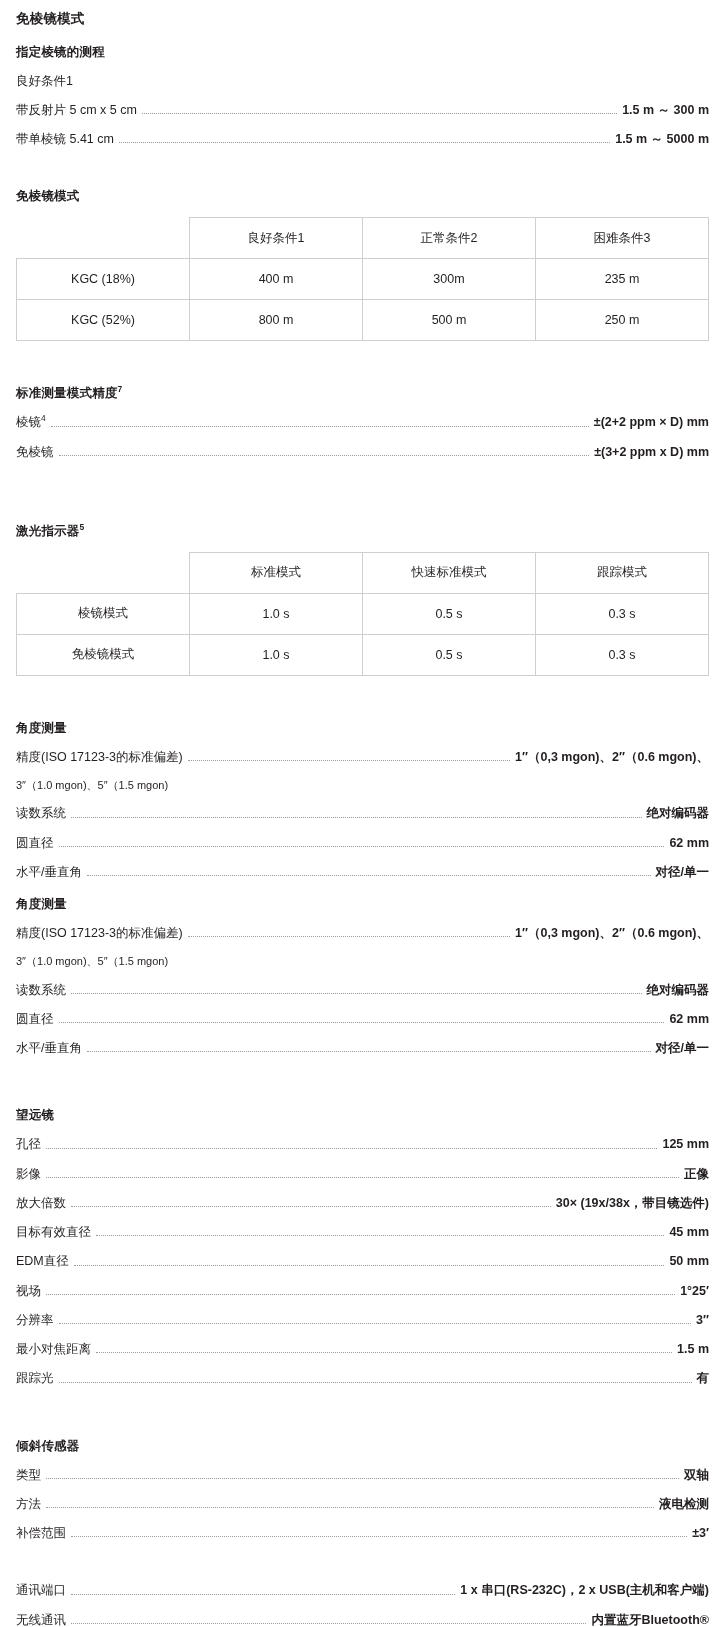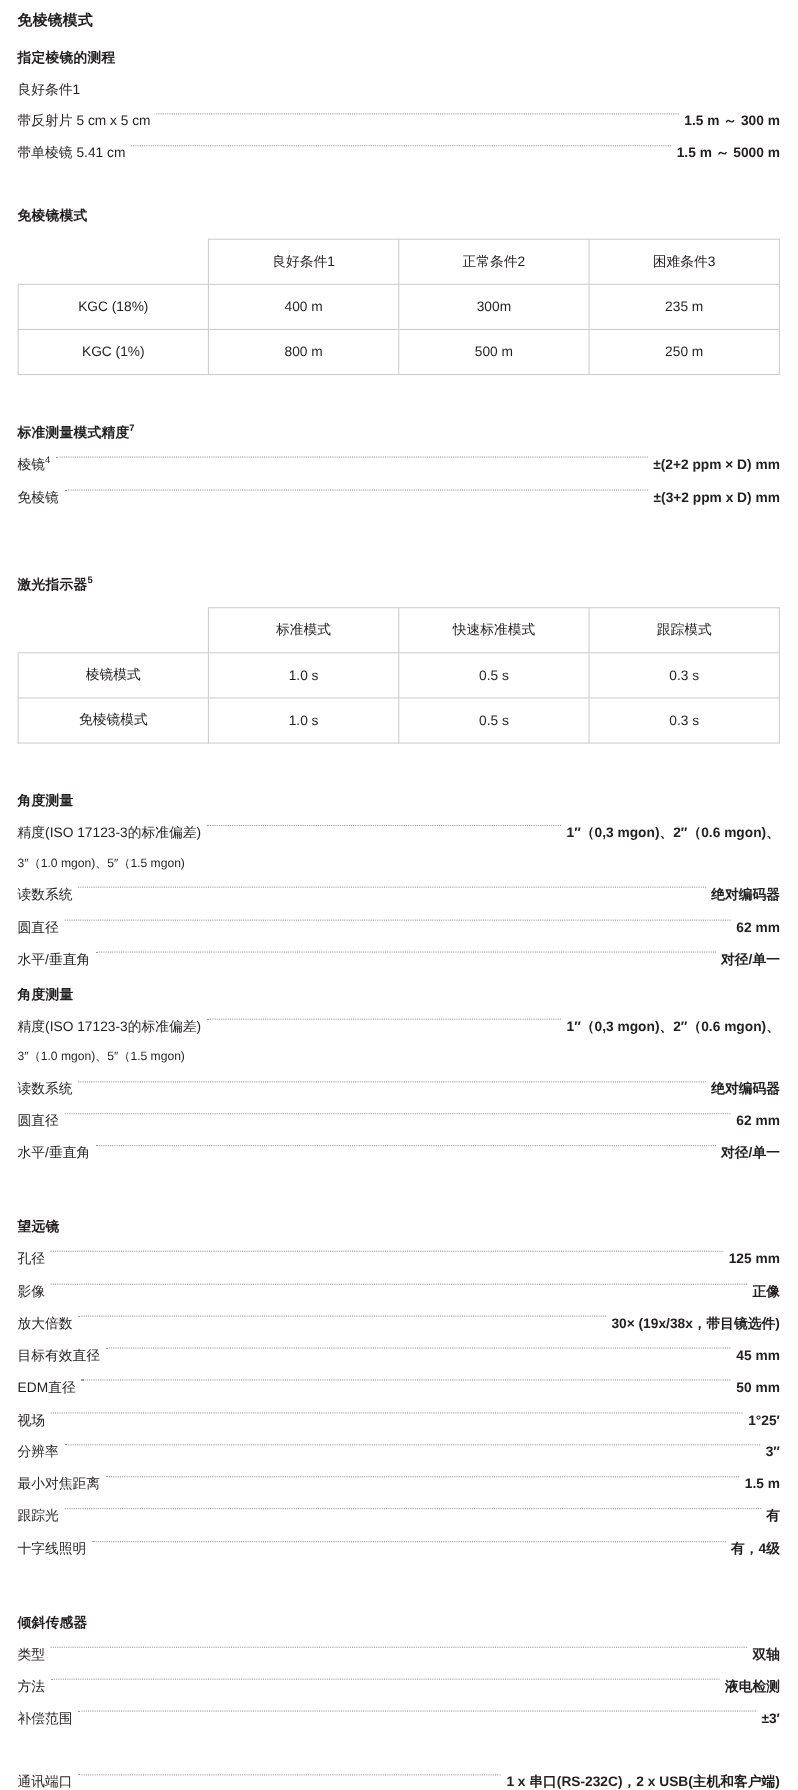--- a/index.html
+++ b/index.html
@@ -38,20 +38,21 @@
 
   .plain-line {
     font-size: 12.5px;
     margin: 0 0 12px 0;
     line-height: 1.35;
   }
 
   
   .row {
     display: flex;
+    align-items: flex-end;
     font-size: 12.5px;
     margin: 0 0 13px 0;
     line-height: 1.3;
   }
   .row .lbl {
     white-space: pre;
     flex: 0 0 auto;
   }
   .row .dots {
     flex: 1 1 auto;
@@ -135,21 +136,21 @@
       <td>正常条件2</td>
       <td>困难条件3</td>
     </tr>
     <tr>
       <td>KGC (18%)</td>
       <td>400 m</td>
       <td>300m</td>
       <td>235 m</td>
     </tr>
     <tr>
-      <td>KGC (1%)</td>
+      <td>KGC (52%)</td>
       <td>800 m</td>
       <td>500 m</td>
       <td>250 m</td>
     </tr>
   </tbody>
     </table>
 
   <div class="section-gap"></div>
 
   <div class="h-sub">
@@ -290,25 +291,20 @@
   <div class="row">
     <span class="lbl">最小对焦距离</span>
     <span class="dots"></span>
     <span class="val">1.5 m</span>
   </div>
   <div class="row">
     <span class="lbl">跟踪光</span>
     <span class="dots"></span>
     <span class="val">有</span>
   </div>
-  <div class="row">
-    <span class="lbl">十字线照明</span>
-    <span class="dots"></span>
-    <span class="val">有，4级</span>
-  </div>
 
   <div class="section-gap"></div>
 
   <div class="h-sub">倾斜传感器</div>
   <div class="row">
     <span class="lbl">类型</span>
     <span class="dots"></span>
     <span class="val">双轴</span>
   </div>
   <div class="row">

